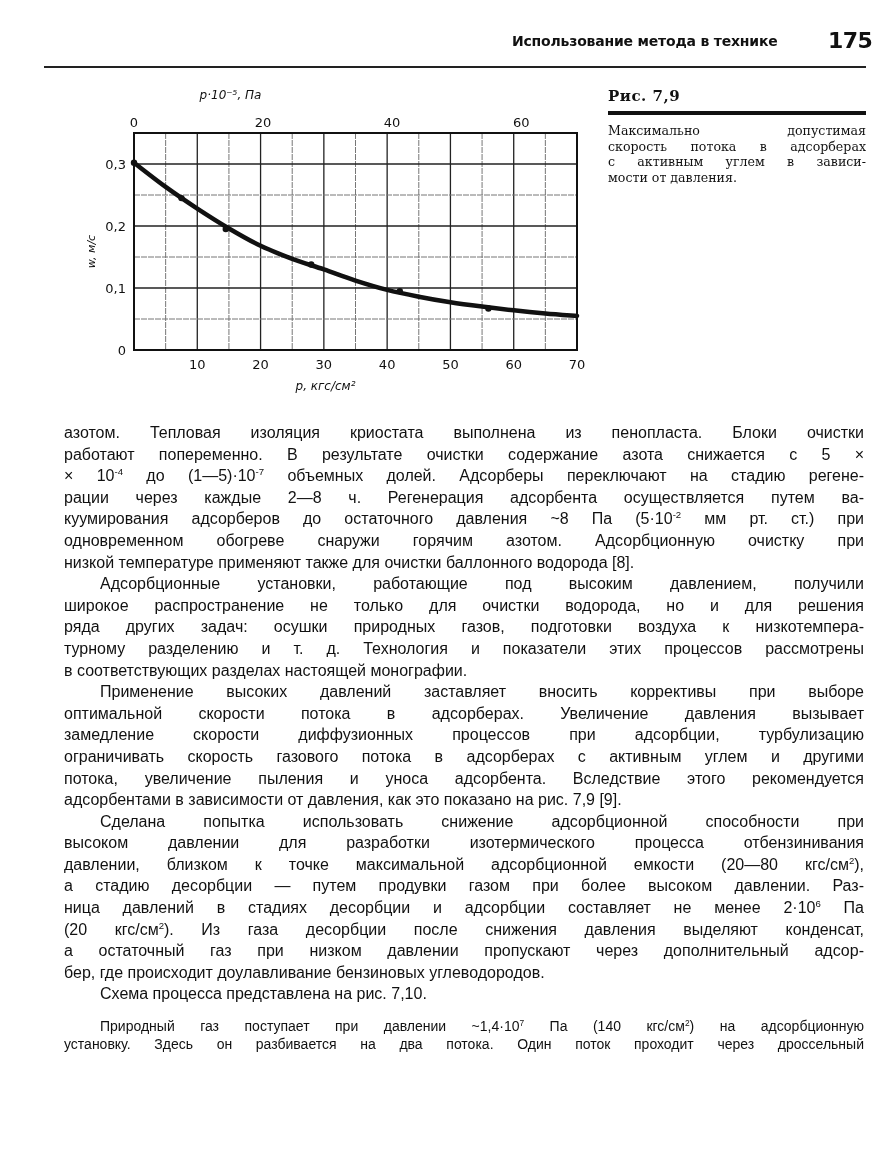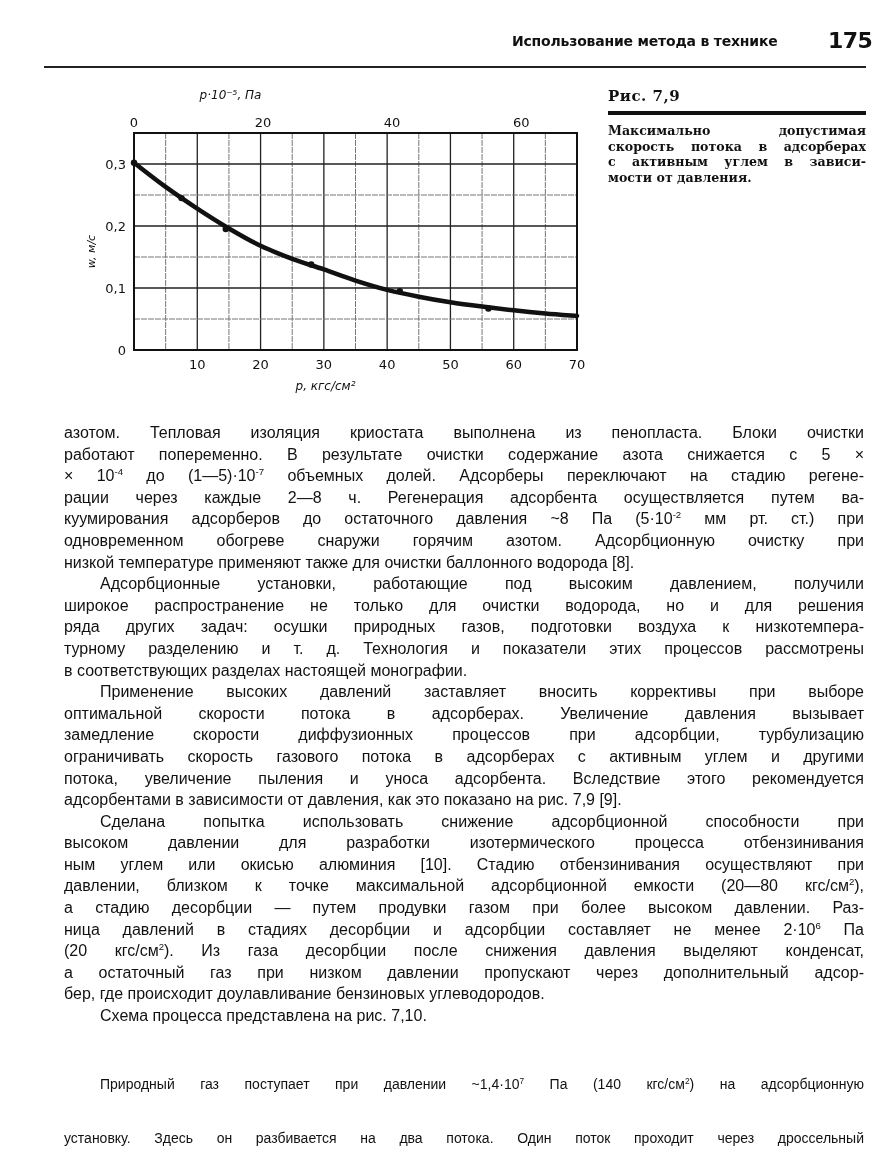--- a/index.html
+++ b/index.html
@@ -2,31 +2,31 @@
 <html><head>
 <meta charset="utf-8">
 <style>
   html, body { margin: 0; padding: 0; background: #ffffff; }
   body { width: 895px; height: 1150px; position: relative; overflow: hidden; color: #111; font-family: "DejaVu Serif", serif; }
   .running-head { position: absolute; left: 512px; top: 33px; font-family: "DejaVu Sans", sans-serif; font-weight: bold; font-size: 14px; letter-spacing: -0.2px; }
   .page-num { position: absolute; left: 828px; top: 28px; font-family: "DejaVu Sans", sans-serif; font-size: 22px; font-weight: bold; letter-spacing: -0.5px; }
   .head-rule { position: absolute; left: 44px; top: 66px; width: 822px; height: 2px; background: #222; }
   .fig-label { position: absolute; left: 608px; top: 87px; font-family: "DejaVu Serif", serif; font-weight: bold; font-size: 15px; letter-spacing: 0.5px; }
   .fig-rule { position: absolute; left: 608px; top: 111px; width: 258px; height: 4px; background: #111; }
-  .fig-caption { position: absolute; left: 608px; top: 123px; width: 258px; font-family: "DejaVu Serif", serif; font-size: 12.6px; line-height: 15.5px; text-align: justify; font-weight: 700; }
+  .fig-caption { position: absolute; left: 608px; top: 123px; width: 258px; font-family: "DejaVu Serif", serif; font-size: 12.6px; line-height: 15.5px; text-align: justify; font-weight: 400; }
   .fig-caption .l { display: block; text-align: justify; text-align-last: justify; white-space: nowrap; }
   .fig-caption .l.last { text-align-last: left; }
   #chart { position: absolute; left: 0; top: 0; }
   .body-text { position: absolute; left: 64px; top: 422px; width: 800px; font-family: Liberation Sans, sans-serif; font-size: 16px; line-height: 21.6px; }
   .body-text .line { display: block; white-space: nowrap; text-align: justify; text-align-last: justify; height: 21.6px; overflow: visible; }
   .body-text .line.last { text-align-last: left; }
   .body-text .indent { padding-left: 36px; box-sizing: border-box; }
   .body-text .gap { height: 12px; }
   .small-text { font-size: 14px; line-height: 18px; }
-  .small-text .line { height: 18px; margin-top: 36px; }
+  .small-text .line { height: 18px; }
   sup { font-size: 0.6em; line-height: 0; vertical-align: 0.6em; }
 </style>
 </head>
 <body>
 
 <div class="running-head">Использование метода в технике</div>
 <div class="page-num">175</div>
 <div class="head-rule"></div>
 
 <svg id="chart" width="895" height="410" xmlns="http://www.w3.org/2000/svg">
@@ -117,21 +117,20 @@
       <span class="line indent">Применение высоких давлений заставляет вносить коррективы при выборе</span>
       <span class="line">оптимальной скорости потока в адсорберах. Увеличение давления вызывает</span>
       <span class="line">замедление скорости диффузионных процессов при адсорбции, турбулизацию</span>
       <span class="line">ограничивать скорость газового потока в адсорберах с активным углем и другими</span>
       <span class="line">потока, увеличение пыления и уноса адсорбента. Вследствие этого рекомендуется</span>
       <span class="line last">адсорбентами в зависимости от давления, как это показано на рис. 7,9 [9].</span>
     </div>
     <div>
       <span class="line indent">Сделана попытка использовать снижение адсорбционной способности при</span>
       <span class="line">высоком давлении для разработки изотермического процесса отбензинивания</span>
-      <span class="line">ным углем или окисью алюминия [10]. Стадию отбензинивания осуществляют при</span>
       <span class="line">давлении, близком к точке максимальной адсорбционной емкости (20—80 кгс/см<sup>2</sup>),</span>
       <span class="line">а стадию десорбции — путем продувки газом при более высоком давлении. Раз-</span>
       <span class="line">ница давлений в стадиях десорбции и адсорбции составляет не менее 2·10<sup>6</sup> Па</span>
       <span class="line">(20 кгс/см<sup>2</sup>). Из газа десорбции после снижения давления выделяют конденсат,</span>
       <span class="line">а остаточный газ при низком давлении пропускают через дополнительный адсор-</span>
       <span class="line last">бер, где происходит доулавливание бензиновых углеводородов.</span>
     </div>
     <div>
       <span class="line indent last">Схема процесса представлена на рис. 7,10.</span>
     </div>

